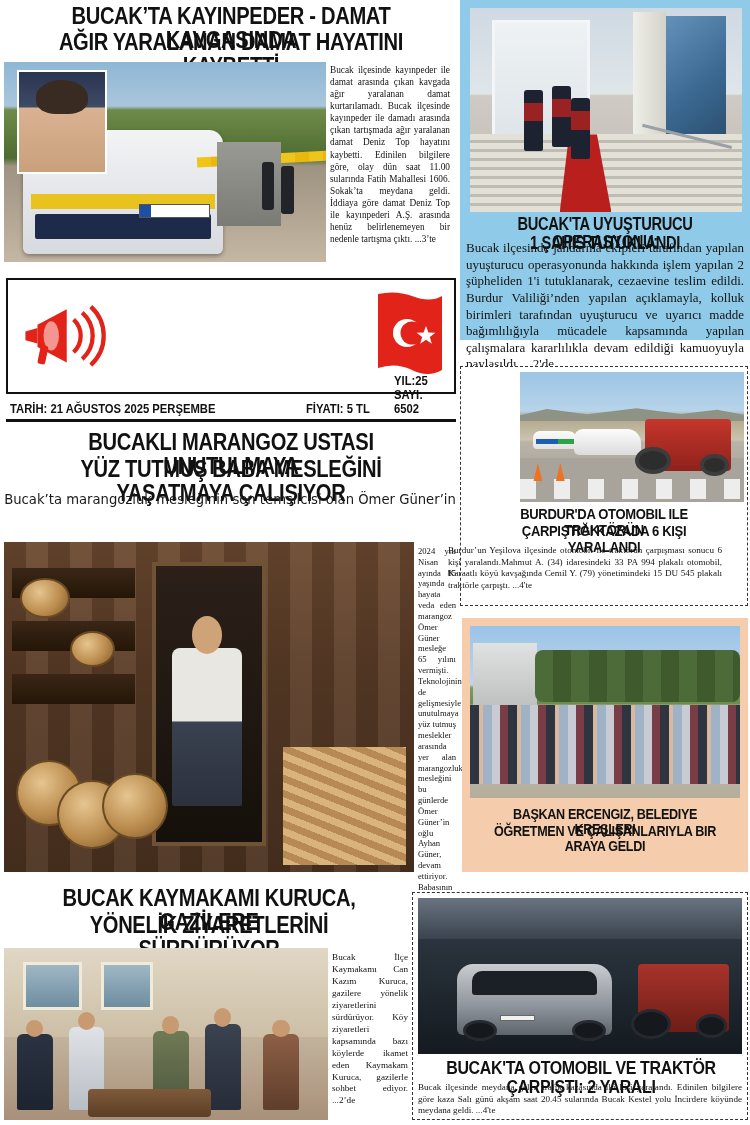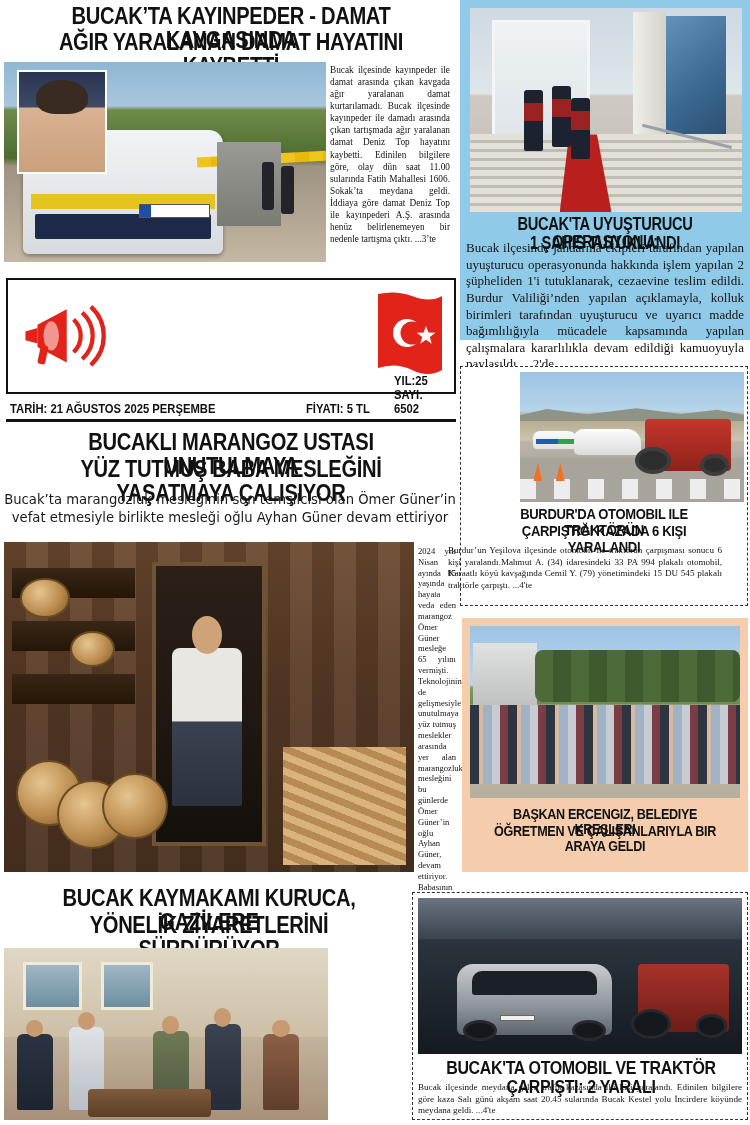--- a/index.html
+++ b/index.html
@@ -242,21 +242,20 @@
 
   <div class="infobar">
     <span style="left:4px;">TARİH: 21 AĞUSTOS 2025 PERŞEMBE</span>
     <span style="left:300px;">FİYATI: 5 TL</span>
     <span style="left:388px;">YIL:25  SAYI: 6502</span>
   </div>
 
   <div class="hl abs" style="left:0;top:430px;width:462px;font-size:24px;">BUCAKLI MARANGOZ USTASI UNUTULMAYA</div>
   <div class="hl abs" style="left:0;top:457px;width:462px;font-size:24px;">YÜZ TUTMUŞ BABA MESLEĞİNİ YAŞATMAYA ÇALIŞIYOR</div>
   <div class="abs" style="left:4px;top:492px;width:452px;font-family:'DejaVu Sans',sans-serif;font-size:13.2px;color:#1a1a1a;text-align:center;">Bucak’ta marangozluk mesleğinin son temsilcisi olan Ömer Güner’in</div>
-  <div class="abs" style="left:4px;top:510px;width:452px;font-family:'DejaVu Sans',sans-serif;font-size:13.2px;color:#1a1a1a;text-align:center;">vefat etmesiyle birlikte mesleği oğlu Ayhan Güner devam ettiriyor</div>
 
   <div class="photo p-a4" style="left:4px;top:542px;width:410px;height:330px;">
     <div class="wall"></div>
     <div class="shelf" style="top:8%;"></div>
     <div class="shelf" style="top:24%;"></div>
     <div class="shelf" style="top:40%;"></div>
     <div class="door"></div>
     <div class="man"></div>
     <div class="disc" style="left:3%;top:66%;width:16%;height:20%;"></div>
     <div class="disc" style="left:13%;top:72%;width:17%;height:21%;"></div>
@@ -309,20 +308,24 @@
     <div class="win"></div>
     <div class="win" style="left:30%;width:16%;"></div>
     <div class="p" style="left:4%;background:linear-gradient(#2b3342,#1d2430);"></div>
     <div class="p" style="left:20%;background:linear-gradient(#dfe2e6,#b9bec6);height:48%;"></div>
     <div class="p" style="left:46%;background:linear-gradient(#6f7a55,#4e5740);height:46%;"></div>
     <div class="p" style="left:62%;background:linear-gradient(#3b4250,#262c38);height:50%;"></div>
     <div class="p" style="left:80%;background:linear-gradient(#8d5f46,#5f3e2c);height:44%;"></div>
     <div class="table"></div>
   </div>
 
+  <div class="body-text abs" style="left:332px;top:952px;width:76px;font-size:9.2px;line-height:1.30;">
+    <span>Bucak İlçe Kaymakamı Can Kazım Kuruca, gazilere yönelik ziyaretlerini sürdürüyor. Köy ziyaretleri kapsamında bazı köylerde ikamet eden Kaymakam Kuruca, gazilerle sohbet ediyor.</span>
+    <span class="cont">...2’de</span>
+  </div>
 
   <div class="dashbox" style="left:412px;top:892px;width:336px;height:228px;background:#fff;"></div>
   <div class="photo p-a7" style="left:418px;top:898px;width:324px;height:156px;">
     <div class="hdl"></div>
     <div class="car">
       <div class="plate"></div>
       <div class="w" style="left:4%;bottom:-8%;width:22%;height:30%;"></div>
       <div class="w" style="right:4%;bottom:-8%;width:22%;height:30%;"></div>
     </div>
     <div class="trac">

